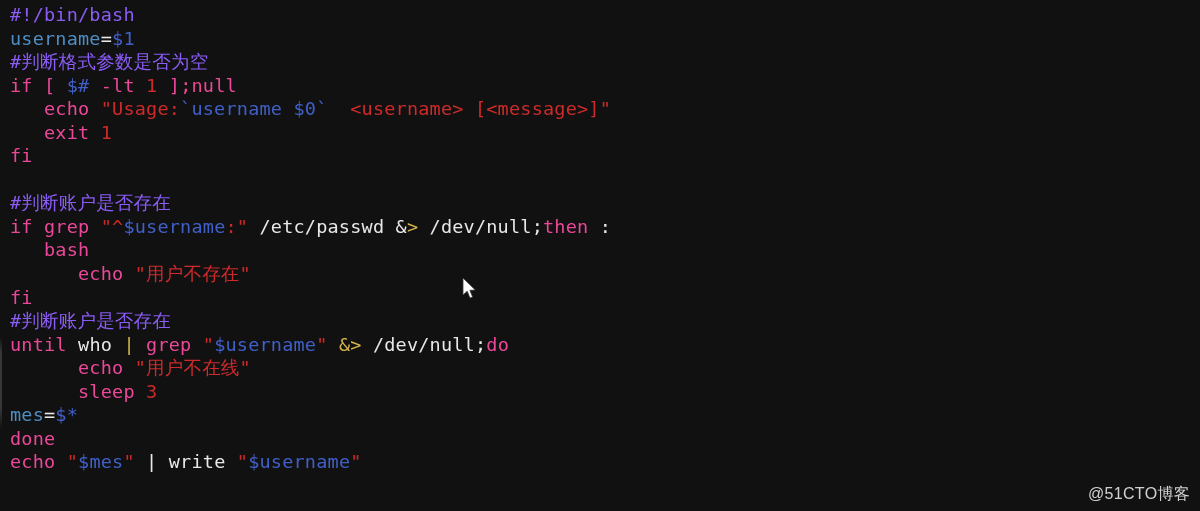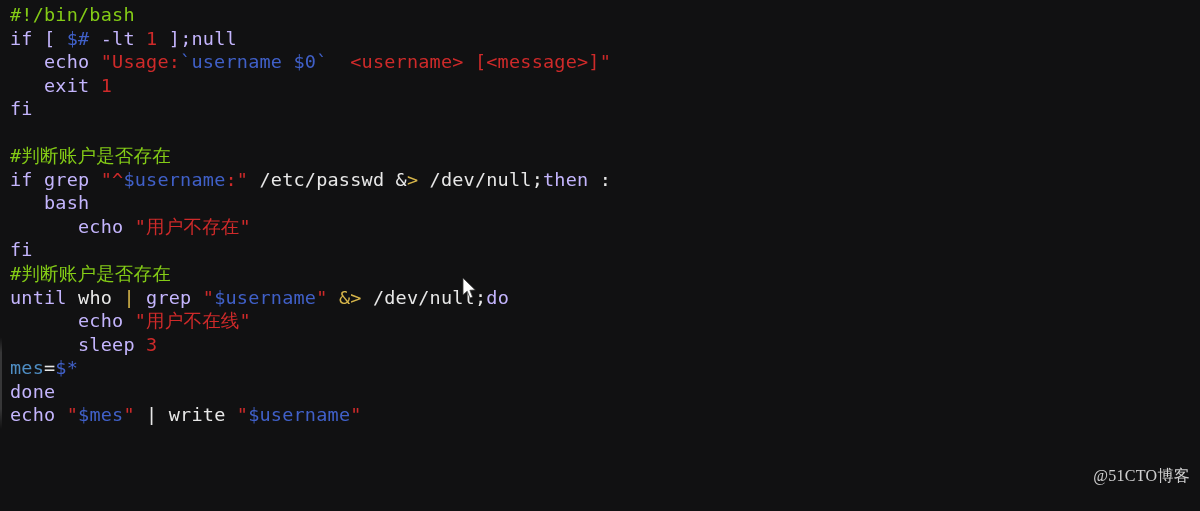--- a/index.html
+++ b/index.html
@@ -37,63 +37,65 @@
   .line {
     height: 23.55px;
     line-height: 23.55px;
     white-space: pre;
     font-size: 18.5px;
     letter-spacing: 0.2px;
   }
   .line.blank { color: transparent; }
 
   
-  .c-comment { color: #84cc16; }      
-  .c-kw      { color: #c4b5fd; }      
+  .c-comment { color: #8b5cf6; }      
+  .c-kw      { color: #ec4899; }      
   .c-str     { color: #cf2a2a; }      
   .c-var     { color: #4060c8; }      
   .c-varname { color: #4f8ec4; }      
   .c-plain   { color: #e8e8e8; }      
   .c-num     { color: #cf2a2a; }      
   .c-op      { color: #d6b54a; }      
 
   
   #cursor {
     position: absolute;
     left: 462px;
     top: 277px;
     width: 16px;
     height: 24px;
     pointer-events: none;
   }
   
   #watermark {
     position: absolute;
     right: 10px;
-    bottom: 24px;
+    bottom: 6px;
     color: #e0e0e0;
-    font-family: Liberation Serif, serif;
+    font-family: Liberation Sans, sans-serif;
     font-size: 16px;
     letter-spacing: 0.3px;
     opacity: 0.92;
     white-space: nowrap;
   }
 </style>
 </head>
 <body>
 
 <div id="screen">
 
   <div id="gutter-edge"></div>
 
   <div id="code">
 
     <div class="line"><span class="c-comment">#!/bin/bash</span></div>
 
+    <div class="line"><span class="c-varname">username</span><span class="c-plain">=</span><span class="c-var">$1</span></div>
 
+    <div class="line"><span class="c-comment">#判断格式参数是否为空</span></div>
 
     <div class="line"><span class="c-kw">if</span><span class="c-plain"> </span><span class="c-kw">[</span><span class="c-plain"> </span><span class="c-var">$#</span><span class="c-plain"> </span><span class="c-kw">-lt</span><span class="c-plain"> </span><span class="c-num">1</span><span class="c-plain"> </span><span class="c-kw">];null</span></div>
 
     <div class="line"><span class="c-plain">   </span><span class="c-kw">echo</span><span class="c-plain"> </span><span class="c-str">"Usage:</span><span class="c-var">`</span><span class="c-var">username</span><span class="c-plain"> </span><span class="c-var">$0</span><span class="c-var">`</span><span class="c-plain">  </span><span class="c-str">&lt;username&gt; [&lt;message&gt;]"</span></div>
 
     <div class="line"><span class="c-plain">   </span><span class="c-kw">exit</span><span class="c-plain"> </span><span class="c-num">1</span></div>
 
     <div class="line"><span class="c-kw">fi</span></div>
 
     <div class="line blank">&nbsp;</div>

